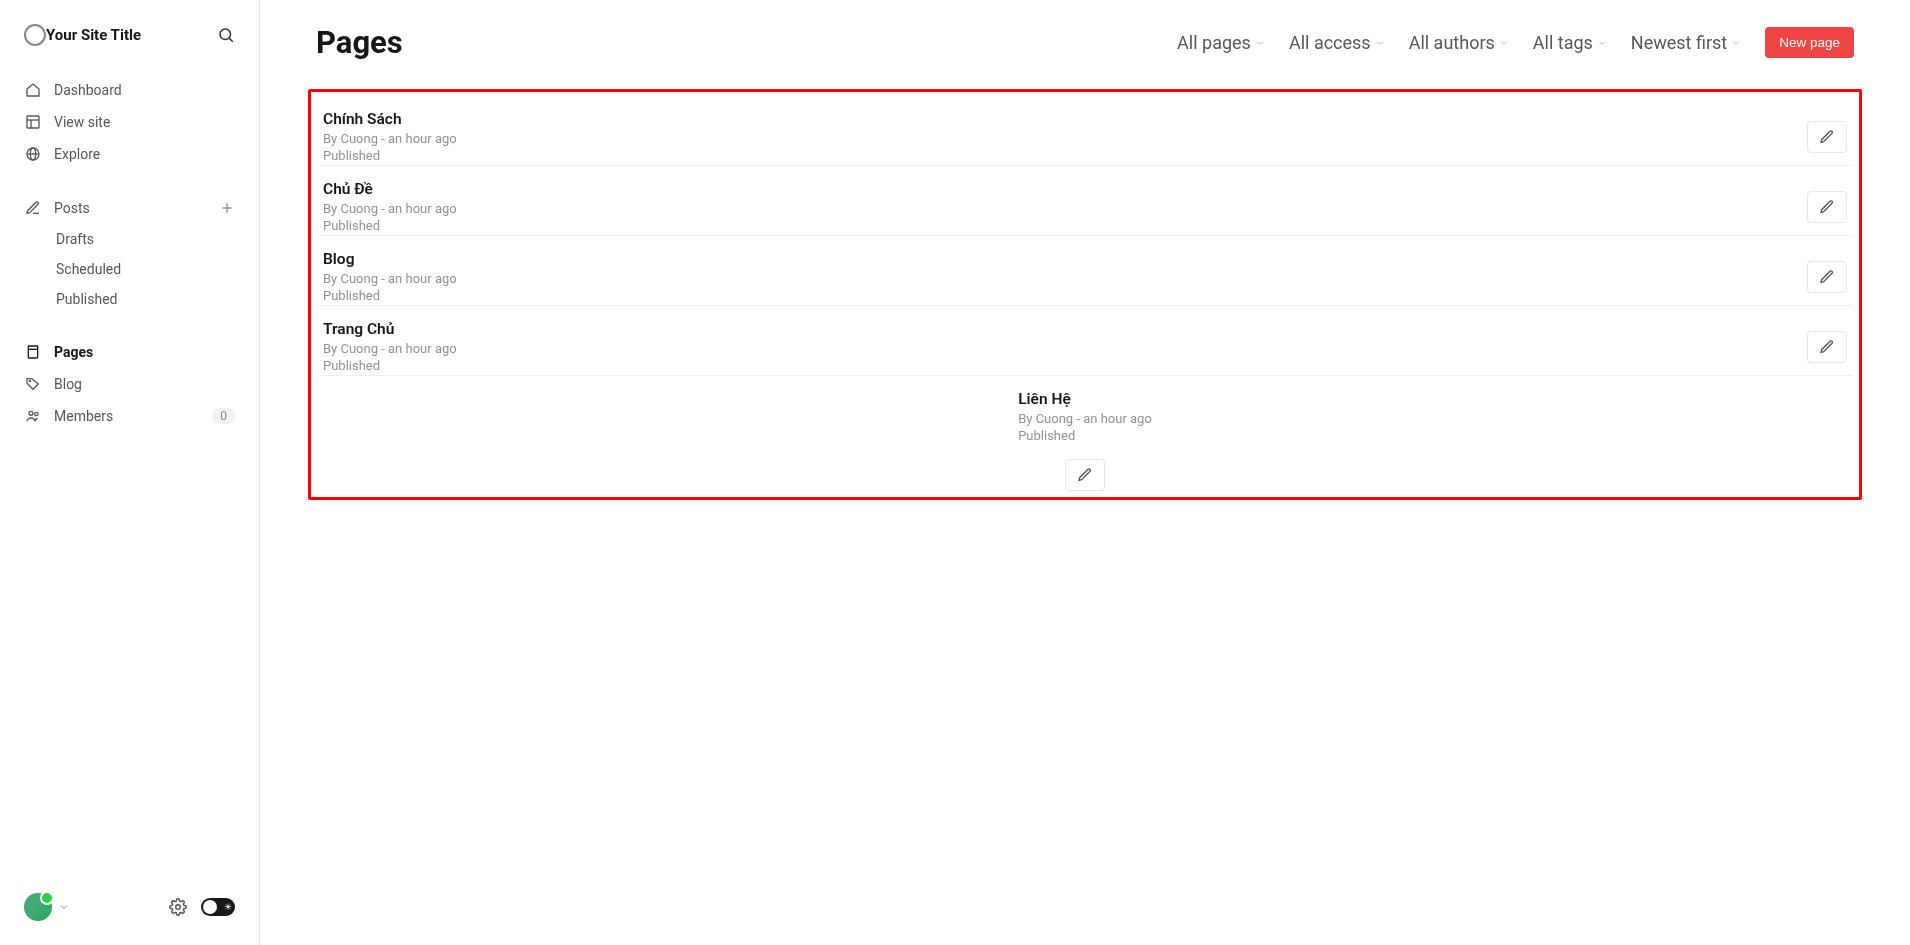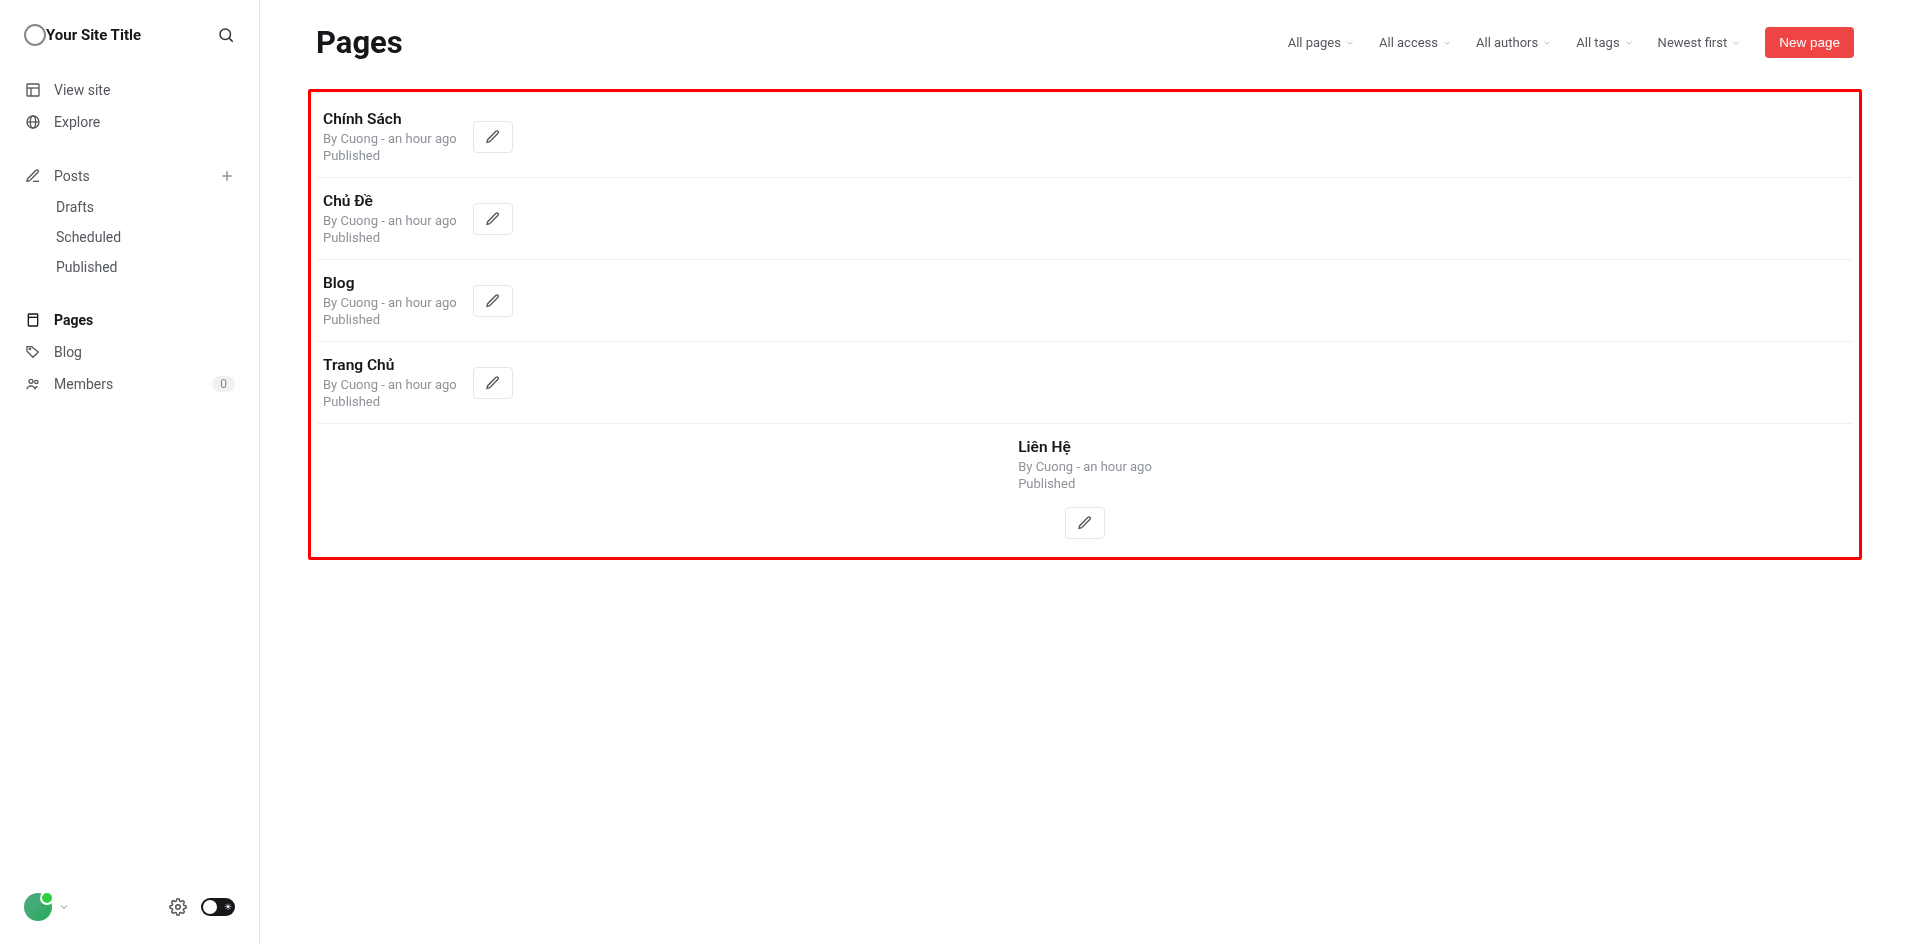--- a/index.html
+++ b/index.html
@@ -183,21 +183,21 @@
 .filters {
   display: flex;
   align-items: center;
   gap: 24px;
 }
 .filter {
   display: flex;
   align-items: center;
   gap: 4px;
   color: #54585e;
-  font-size: 13px;
+  font-size: 18px;
   cursor: pointer;
 }
 .filter .chev {
   color: #aaa;
 }
 .new-page-btn {
   background: #ef4444;
   color: #fff;
   border: none;
   padding: 8px 14px;
@@ -207,21 +207,22 @@
   cursor: pointer;
 }
 .pages-list {
   border: 3px solid #ff0000;
   border-radius: 2px;
   padding: 4px 6px;
 }
 .page-row {
   display: flex;
   align-items: center;
-  padding: 14px 6px 14px 6px;
+  justify-content: space-between;
+  padding: 14px 6px 2px 6px;
   border-bottom: 1px solid #eef0f2;
   gap: 16px;
 }
 .page-row:last-child {
   border-bottom: none;
   flex-direction: column;
 }
 .page-info .page-name {
   font-weight: 600;
   font-size: 15.5px;
@@ -264,20 +265,28 @@
       </div>
       <div class="search-icon-wrapper">
         <svg width="18" height="18" viewBox="0 0 24 24" fill="none" stroke="#333" stroke-width="2">
             <circle cx="11" cy="11" r="7"></circle>
             <line x1="21" y1="21" x2="16.5" y2="16.5"></line>
           </svg>
       </div>
     </div>
 
     <div class="nav-section">
+      <div class="nav-item">
+        <span class="icon">
+          <svg width="16" height="16" viewBox="0 0 24 24" fill="none" stroke="currentColor" stroke-width="2">
+              <path d="M3 10.5 12 3l9 7.5V21H3z"></path>
+            </svg>
+        </span>
+        <span>Dashboard</span>
+      </div>
       <div class="nav-item">
         <span class="icon">
           <svg width="16" height="16" viewBox="0 0 24 24" fill="none" stroke="currentColor" stroke-width="2">
               <rect x="3" y="3" width="18" height="18" rx="1"></rect>
               <line x1="3" y1="9" x2="21" y2="9"></line>
               <line x1="9" y1="9" x2="9" y2="21"></line>
             </svg>
         </span>
         <span>View site</span>
       </div>

